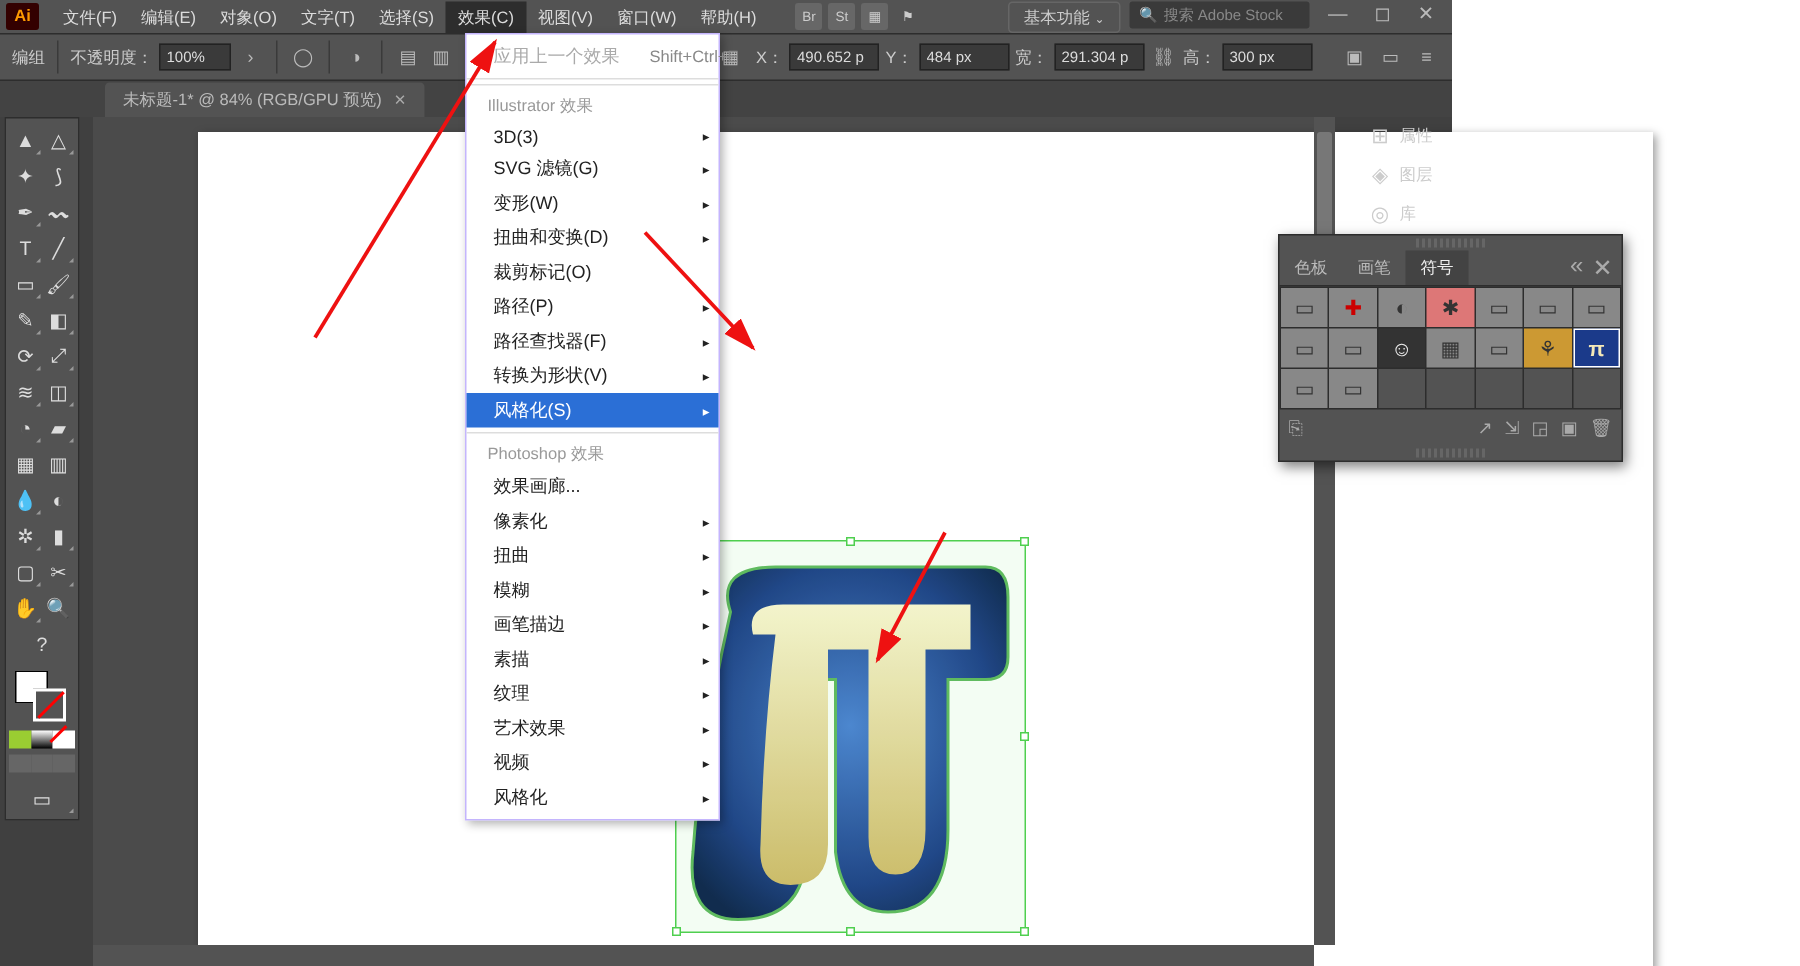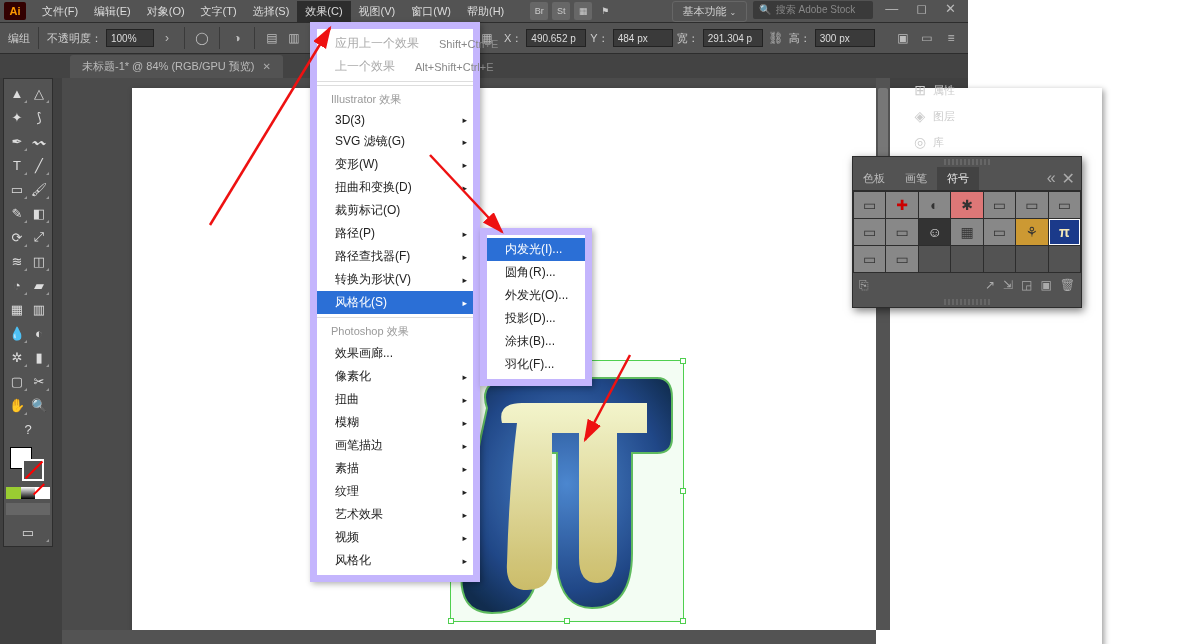--- a/index.html
+++ b/index.html
@@ -40,21 +40,21 @@
   .scrollbar-v { position:absolute; right:0; top:0; bottom:14px; width:14px; background:#535353;}
   .scrollbar-v .thumb { position:absolute; left:2px; width:10px; background:#777; border-radius:2px;}
   .scrollbar-h { position:absolute; left:0; right:14px; bottom:0; height:14px; background:#535353;}
   .artboard { position:absolute; left:70px; top:10px; width:970px; height:560px; background:#fff; box-shadow:2px 2px 6px rgba(0,0,0,.4);}
   
   .sel-box { position:absolute; border:1px solid #4fcf4f; background:rgba(100,230,100,.08);}
   .sel-box .handle { position:absolute; width:6px; height:6px; background:#fff; border:1px solid #4fcf4f;}
   .pi-wrap { position:absolute; width:220px; height:250px; }
   .pi-shape { position:absolute; inset:0; }
   
-  .dropdown { position:absolute; background:#fff; border:7px solid #c4b5fd; box-shadow:2px 2px 6px rgba(0,0,0,.3); font-size:12px; color:#222; padding:3px 0;}
+  .dropdown { position:absolute; background:#fff; border:1px solid #c4b5fd; box-shadow:2px 2px 6px rgba(0,0,0,.3); font-size:12px; color:#222; padding:3px 0;}
   .dd-item { padding:3px 14px 3px 18px; display:flex; align-items:center; white-space:nowrap; position:relative;}
   .dd-item.disabled { color:#aaa;}
   .dd-item.hl { background:#2b6fd6; color:#fff;}
   .dd-item .arrow { position:absolute; right:6px; font-size:9px;}
   .dd-item .sc { margin-left:auto; padding-left:20px; color:#888; font-size:11px;}
   .dd-sep { height:1px; background:#ddd; margin:3px 0;}
   .dd-header { padding:3px 14px; color:#999; font-size:11px;}
   
   .right-dock { position:absolute; right:3px; top:78px; width:58px; display:flex; flex-direction:column; gap:2px;}
   .dock-btn { height:24px; display:flex; align-items:center; gap:4px; color:#ccc; font-size:11px; padding:0 4px;}
@@ -266,24 +266,20 @@
         <span class="ic">◎</span>
         <span>库</span>
       </div>
   </div>
 
   <div class="dropdown" style="left:310px; top:22px; width:170px;">
     <div class="dd-item disabled">
         <span>应用上一个效果</span>
         <span class="sc">Shift+Ctrl+E</span>
       </div>
-    <div class="dd-item disabled">
-        <span>上一个效果</span>
-        <span class="sc">Alt+Shift+Ctrl+E</span>
-      </div>
     <div class="dd-sep"></div>
     <div class="dd-sep"></div>
     <div class="dd-header">Illustrator 效果</div>
     <div class="dd-item">
         <span>3D(3)</span>
         <span class="arrow">▸</span>
       </div>
     <div class="dd-item">
         <span>SVG 滤镜(G)</span>
         <span class="arrow">▸</span>
@@ -347,28 +343,20 @@
     <div class="dd-item">
         <span>视频</span>
         <span class="arrow">▸</span>
       </div>
     <div class="dd-item">
         <span>风格化</span>
         <span class="arrow">▸</span>
       </div>
   </div>
 
-  <div class="dropdown" style="left:480px; top:228px; width:112px;">
-    <div class="dd-item hl">内发光(I)...</div>
-    <div class="dd-item">圆角(R)...</div>
-    <div class="dd-item">外发光(O)...</div>
-    <div class="dd-item">投影(D)...</div>
-    <div class="dd-item">涂抹(B)...</div>
-    <div class="dd-item">羽化(F)...</div>
-  </div>
 
   <div class="sym-panel">
     <div class="grip"></div>
     <div class="sym-tabs">
       <div class="sym-tab">色板</div>
       <div class="sym-tab">画笔</div>
       <div class="sym-tab active">符号</div>
       <div class="sym-close">
           <span>«</span>
           <span>✕</span>

